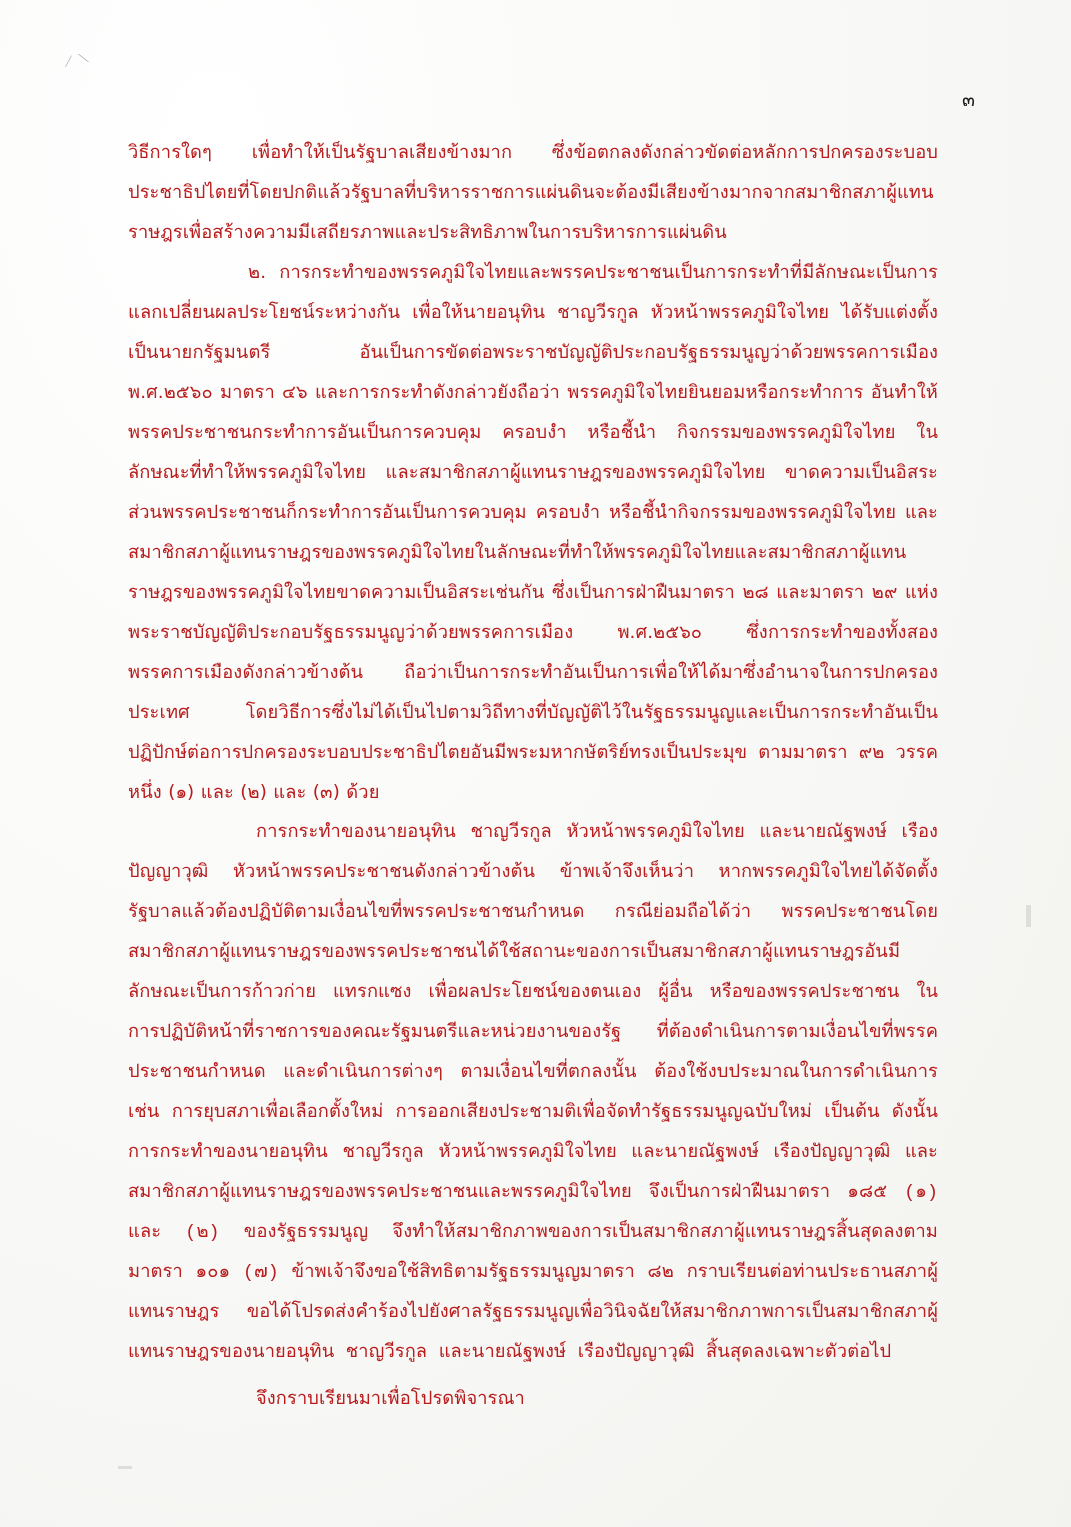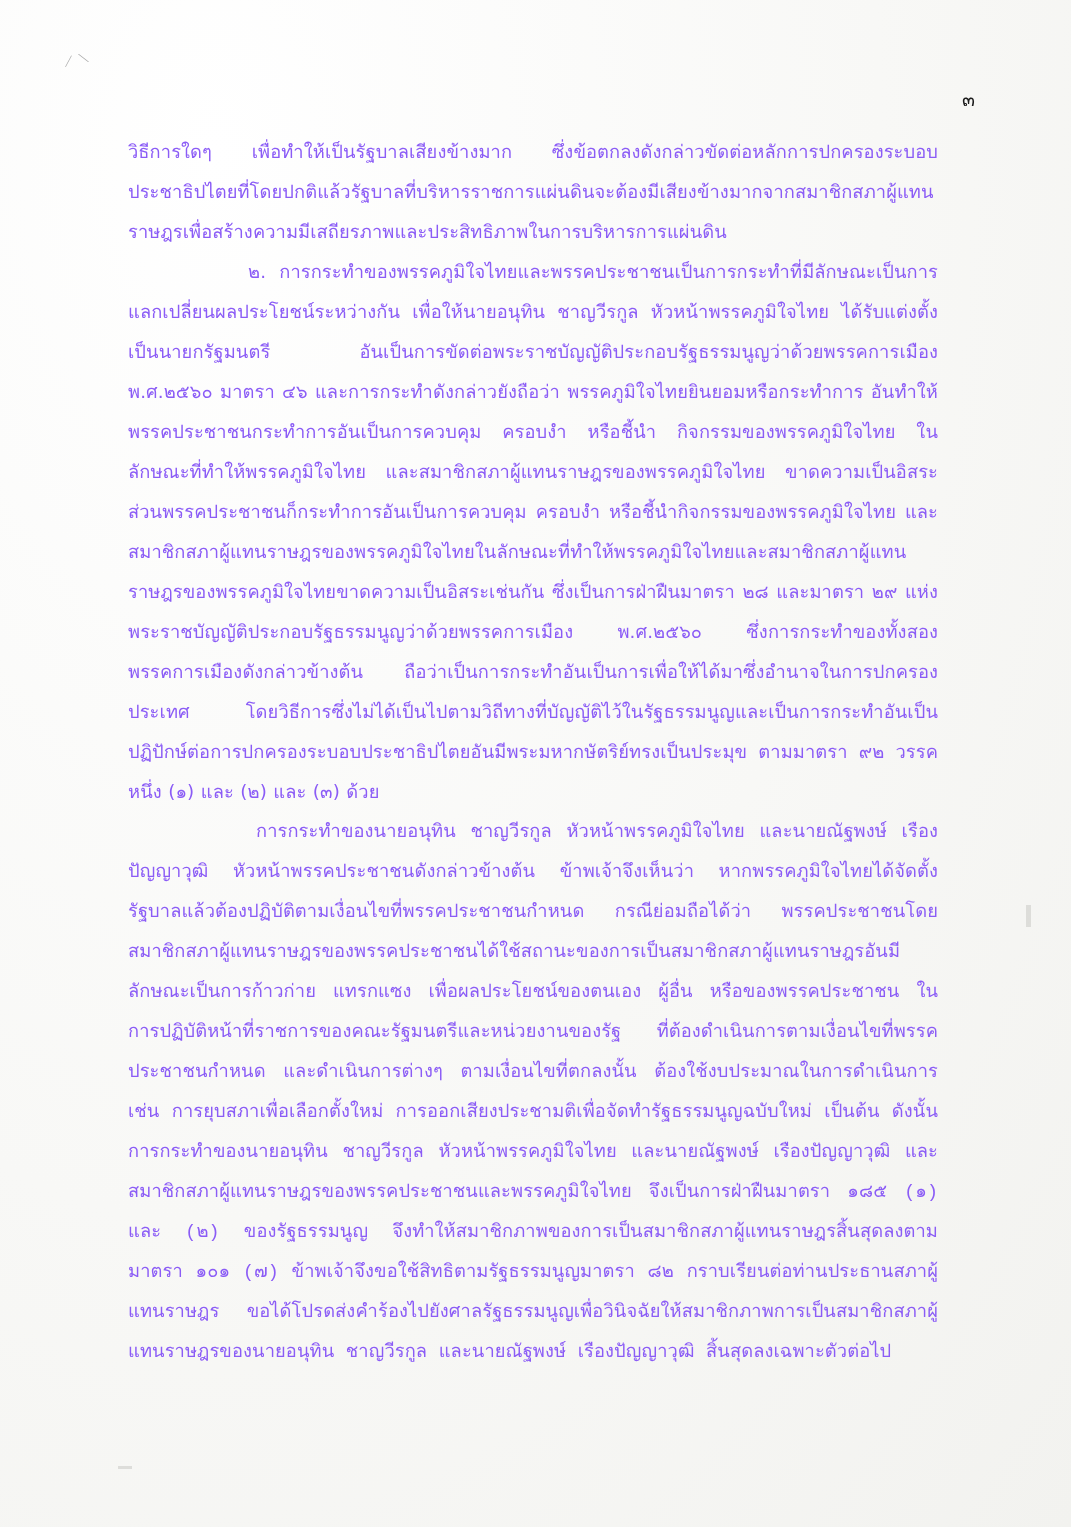--- a/index.html
+++ b/index.html
@@ -53,21 +53,21 @@
   .content {
     position: absolute;
     top: 132px;
     left: 128px;
     width: 810px;
   }
   p {
     margin: 0 0 0 0;
     font-size: 18.3px;
     line-height: 40px;
-    color: #8b5cf6;
+    color: #b91c1c;
     text-align: justify;
     text-justify: inter-word;
     word-spacing: 0.5px;
     letter-spacing: 0.1px;
   }
   p.indent {
     text-indent: 120px;
   }
   p.indent-small {
     text-indent: 128px;
@@ -91,14 +91,15 @@
 
   <div class="page-number">๓</div>
 
   <div class="edge-speck" style="top:905px; right:40px; width:5px; height:22px;"></div>
   <div class="edge-speck" style="bottom:58px; left:118px; width:14px; height:3px;"></div>
 
   <div class="content">
     <p>วิธีการใดๆ เพื่อทำให้เป็นรัฐบาลเสียงข้างมาก ซึ่งข้อตกลงดังกล่าวขัดต่อหลักการปกครองระบอบประชาธิปไตยที่โดยปกติแล้วรัฐบาลที่บริหารราชการแผ่นดินจะต้องมีเสียงข้างมากจากสมาชิกสภาผู้แทนราษฎรเพื่อสร้างความมีเสถียรภาพและประสิทธิภาพในการบริหารการแผ่นดิน</p>
     <p class="indent">๒. การกระทำของพรรคภูมิใจไทยและพรรคประชาชนเป็นการกระทำที่มีลักษณะเป็นการแลกเปลี่ยนผลประโยชน์ระหว่างกัน เพื่อให้นายอนุทิน ชาญวีรกูล หัวหน้าพรรคภูมิใจไทย ได้รับแต่งตั้งเป็นนายกรัฐมนตรี อันเป็นการขัดต่อพระราชบัญญัติประกอบรัฐธรรมนูญว่าด้วยพรรคการเมือง พ.ศ.๒๕๖๐ มาตรา ๔๖ และการกระทำดังกล่าวยังถือว่า พรรคภูมิใจไทยยินยอมหรือกระทำการ อันทำให้พรรคประชาชนกระทำการอันเป็นการควบคุม ครอบงำ หรือชี้นำ กิจกรรมของพรรคภูมิใจไทย ในลักษณะที่ทำให้พรรคภูมิใจไทย และสมาชิกสภาผู้แทนราษฎรของพรรคภูมิใจไทย ขาดความเป็นอิสระ ส่วนพรรคประชาชนก็กระทำการอันเป็นการควบคุม ครอบงำ หรือชี้นำกิจกรรมของพรรคภูมิใจไทย และสมาชิกสภาผู้แทนราษฎรของพรรคภูมิใจไทยในลักษณะที่ทำให้พรรคภูมิใจไทยและสมาชิกสภาผู้แทนราษฎรของพรรคภูมิใจไทยขาดความเป็นอิสระเช่นกัน ซึ่งเป็นการฝ่าฝืนมาตรา ๒๘ และมาตรา ๒๙ แห่งพระราชบัญญัติประกอบรัฐธรรมนูญว่าด้วยพรรคการเมือง พ.ศ.๒๕๖๐ ซึ่งการกระทำของทั้งสองพรรคการเมืองดังกล่าวข้างต้น ถือว่าเป็นการกระทำอันเป็นการเพื่อให้ได้มาซึ่งอำนาจในการปกครองประเทศ โดยวิธีการซึ่งไม่ได้เป็นไปตามวิถีทางที่บัญญัติไว้ในรัฐธรรมนูญและเป็นการกระทำอันเป็นปฏิปักษ์ต่อการปกครองระบอบประชาธิปไตยอันมีพระมหากษัตริย์ทรงเป็นประมุข ตามมาตรา ๙๒ วรรคหนึ่ง (๑) และ (๒) และ (๓) ด้วย</p>
     <p class="indent-small">การกระทำของนายอนุทิน ชาญวีรกูล หัวหน้าพรรคภูมิใจไทย และนายณัฐพงษ์ เรืองปัญญาวุฒิ หัวหน้าพรรคประชาชนดังกล่าวข้างต้น ข้าพเจ้าจึงเห็นว่า หากพรรคภูมิใจไทยได้จัดตั้งรัฐบาลแล้วต้องปฏิบัติตามเงื่อนไขที่พรรคประชาชนกำหนด กรณีย่อมถือได้ว่า พรรคประชาชนโดยสมาชิกสภาผู้แทนราษฎรของพรรคประชาชนได้ใช้สถานะของการเป็นสมาชิกสภาผู้แทนราษฎรอันมีลักษณะเป็นการก้าวก่าย แทรกแซง เพื่อผลประโยชน์ของตนเอง ผู้อื่น หรือของพรรคประชาชน ในการปฏิบัติหน้าที่ราชการของคณะรัฐมนตรีและหน่วยงานของรัฐ ที่ต้องดำเนินการตามเงื่อนไขที่พรรคประชาชนกำหนด และดำเนินการต่างๆ ตามเงื่อนไขที่ตกลงนั้น ต้องใช้งบประมาณในการดำเนินการ เช่น การยุบสภาเพื่อเลือกตั้งใหม่ การออกเสียงประชามติเพื่อจัดทำรัฐธรรมนูญฉบับใหม่ เป็นต้น ดังนั้น การกระทำของนายอนุทิน ชาญวีรกูล หัวหน้าพรรคภูมิใจไทย และนายณัฐพงษ์ เรืองปัญญาวุฒิ และสมาชิกสภาผู้แทนราษฎรของพรรคประชาชนและพรรคภูมิใจไทย จึงเป็นการฝ่าฝืนมาตรา ๑๘๕ (๑) และ (๒) ของรัฐธรรมนูญ จึงทำให้สมาชิกภาพของการเป็นสมาชิกสภาผู้แทนราษฎรสิ้นสุดลงตามมาตรา ๑๐๑ (๗) ข้าพเจ้าจึงขอใช้สิทธิตามรัฐธรรมนูญมาตรา ๘๒ กราบเรียนต่อท่านประธานสภาผู้แทนราษฎร ขอได้โปรดส่งคำร้องไปยังศาลรัฐธรรมนูญเพื่อวินิจฉัยให้สมาชิกภาพการเป็นสมาชิกสภาผู้แทนราษฎรของนายอนุทิน ชาญวีรกูล และนายณัฐพงษ์ เรืองปัญญาวุฒิ สิ้นสุดลงเฉพาะตัวต่อไป</p>
+    <p class="closing">จึงกราบเรียนมาเพื่อโปรดพิจารณา</p>
   </div>
 </div>
 
 </body></html>

